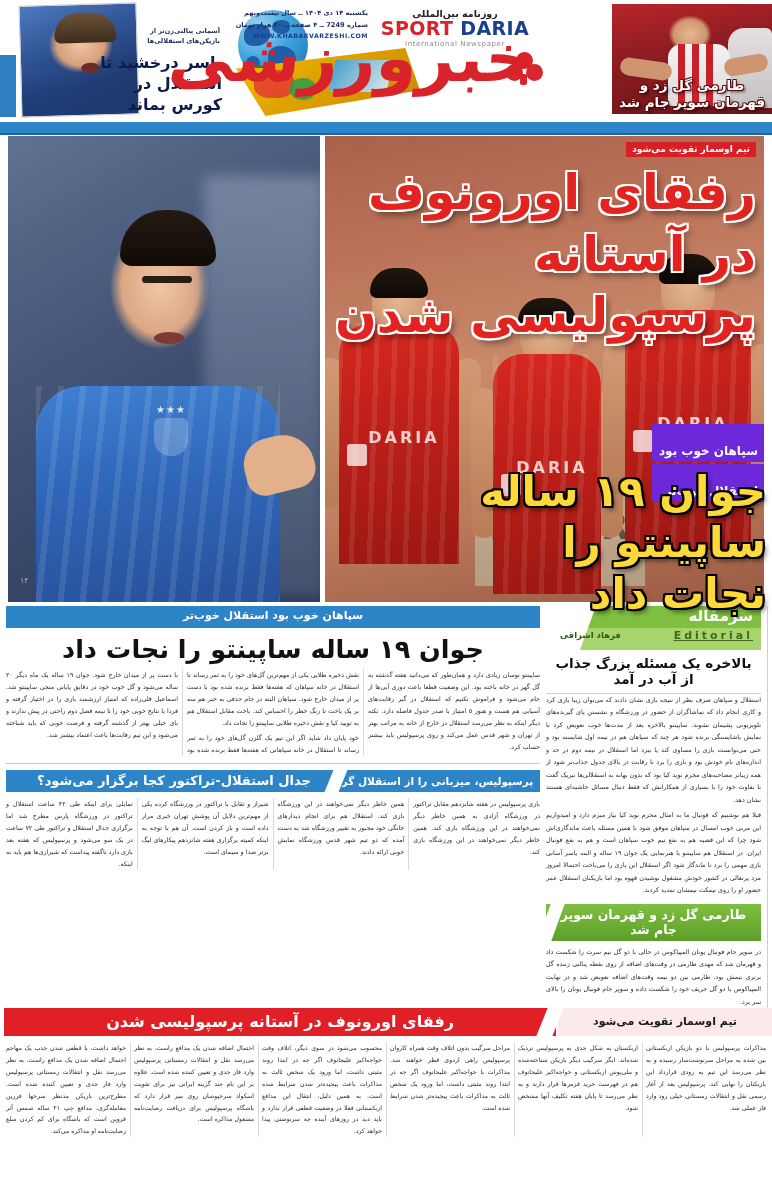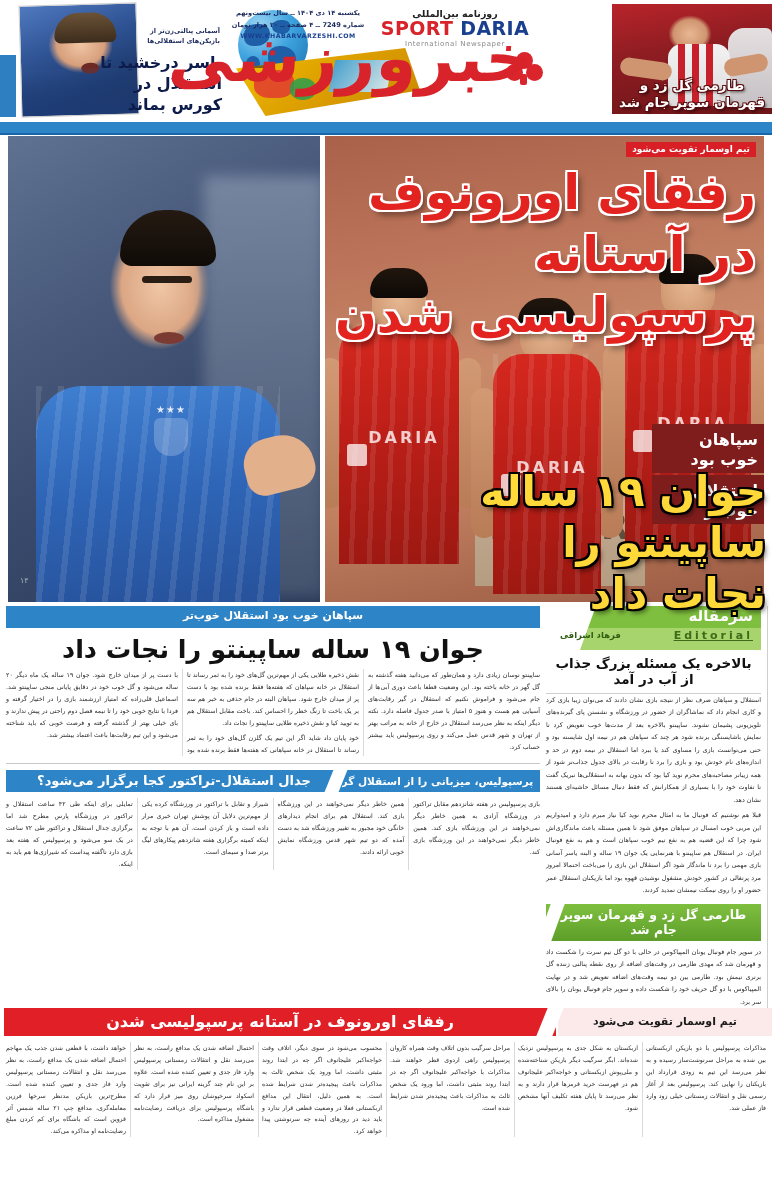--- a/index.html
+++ b/index.html
@@ -83,21 +83,21 @@
     position:absolute; right:8px; top:28px; width:262px; height:90px;
     direction:rtl; text-align:left;
     font-size:66px; font-weight:bold; color:#d8232a;
     line-height:.95; letter-spacing:-5px;
     font-family:"DejaVu Sans","Liberation Sans",sans-serif;
     transform: skewX(-4deg);
     white-space:nowrap;
   }
 
   .dateblock{
-    position:absolute; left:228px; top:8px; width:140px; direction:rtl; text-align:center;
+    position:absolute; left:228px; top:8px; width:140px; direction:rtl; text-align:right;
     font-size:6.6px; line-height:1.75; color:#1d2b5e; font-weight:bold;
   }
   .dateblock .url{ color:#1a3f8f; letter-spacing:.5px; direction:ltr; font-size:6.2px;}
 
   .tr-box{ position:absolute; left:612px; top:0; width:160px; height:118px;}
   .tr-photo{
     position:absolute; left:0; top:4px; width:160px; height:110px; overflow:hidden;
     background:
       radial-gradient(ellipse 30px 26px at 78px 30px, #e8b793 0%, #cf9570 55%, rgba(207,149,112,0) 72%),
       linear-gradient(170deg,#b8242a 0%, #8e1d22 40%, #6d1518 100%);
@@ -138,22 +138,22 @@
     background:repeating-linear-gradient(96deg, rgba(255,255,255,.10) 0 6px, rgba(0,0,0,0) 6px 22px);}
   .ph-left .crest{position:absolute; left:146px; top:282px; width:34px; height:38px; background:rgba(255,255,255,.22); border-radius:6px 6px 16px 16px;}
   .ph-left .stars{position:absolute; left:148px; top:268px; color:#fff; font-size:10px; letter-spacing:1px; opacity:.85;}
   .ph-left .hand{position:absolute; left:236px; top:300px; width:70px; height:56px; background:#e3b08c; border-radius:26px 32px 20px 18px; transform:rotate(-14deg);}
   .ph-left .num{position:absolute; left:12px; top:440px; font-size:8px; color:rgba(255,255,255,.55);}
 
   .lp-kick{
     position:absolute; right:8px; top:288px; width:112px; direction:rtl; z-index:4;
   }
   .lp-kick span{
-    display:block; background:#7f1d1d; color:#fff; font-size:16px; font-weight:bold;
-    padding:6px 6px 3px; margin-bottom:2px; text-align:right; line-height:1.25;
+    display:block; background:#6d28d9; color:#fff; font-size:12px; font-weight:bold;
+    padding:20px 6px 3px; margin-bottom:2px; text-align:right; line-height:1.25;
   }
   .lp-head{
     position:absolute; right:6px; top:330px; width:300px; direction:rtl; text-align:right; z-index:4;
     color:#ffd83a; font-size:42px; font-weight:bold; line-height:1.22; letter-spacing:-1.6px;
     text-shadow: 2px 0 0 #000, -2px 0 0 #000, 0 2px 0 #000, 0 -2px 0 #000,
                  2px 2px 0 #000, -2px 2px 0 #000, 2px -2px 0 #000, -2px -2px 0 #000,
                  3px 4px 5px rgba(0,0,0,.5);
   }
 
   .ph-right{

